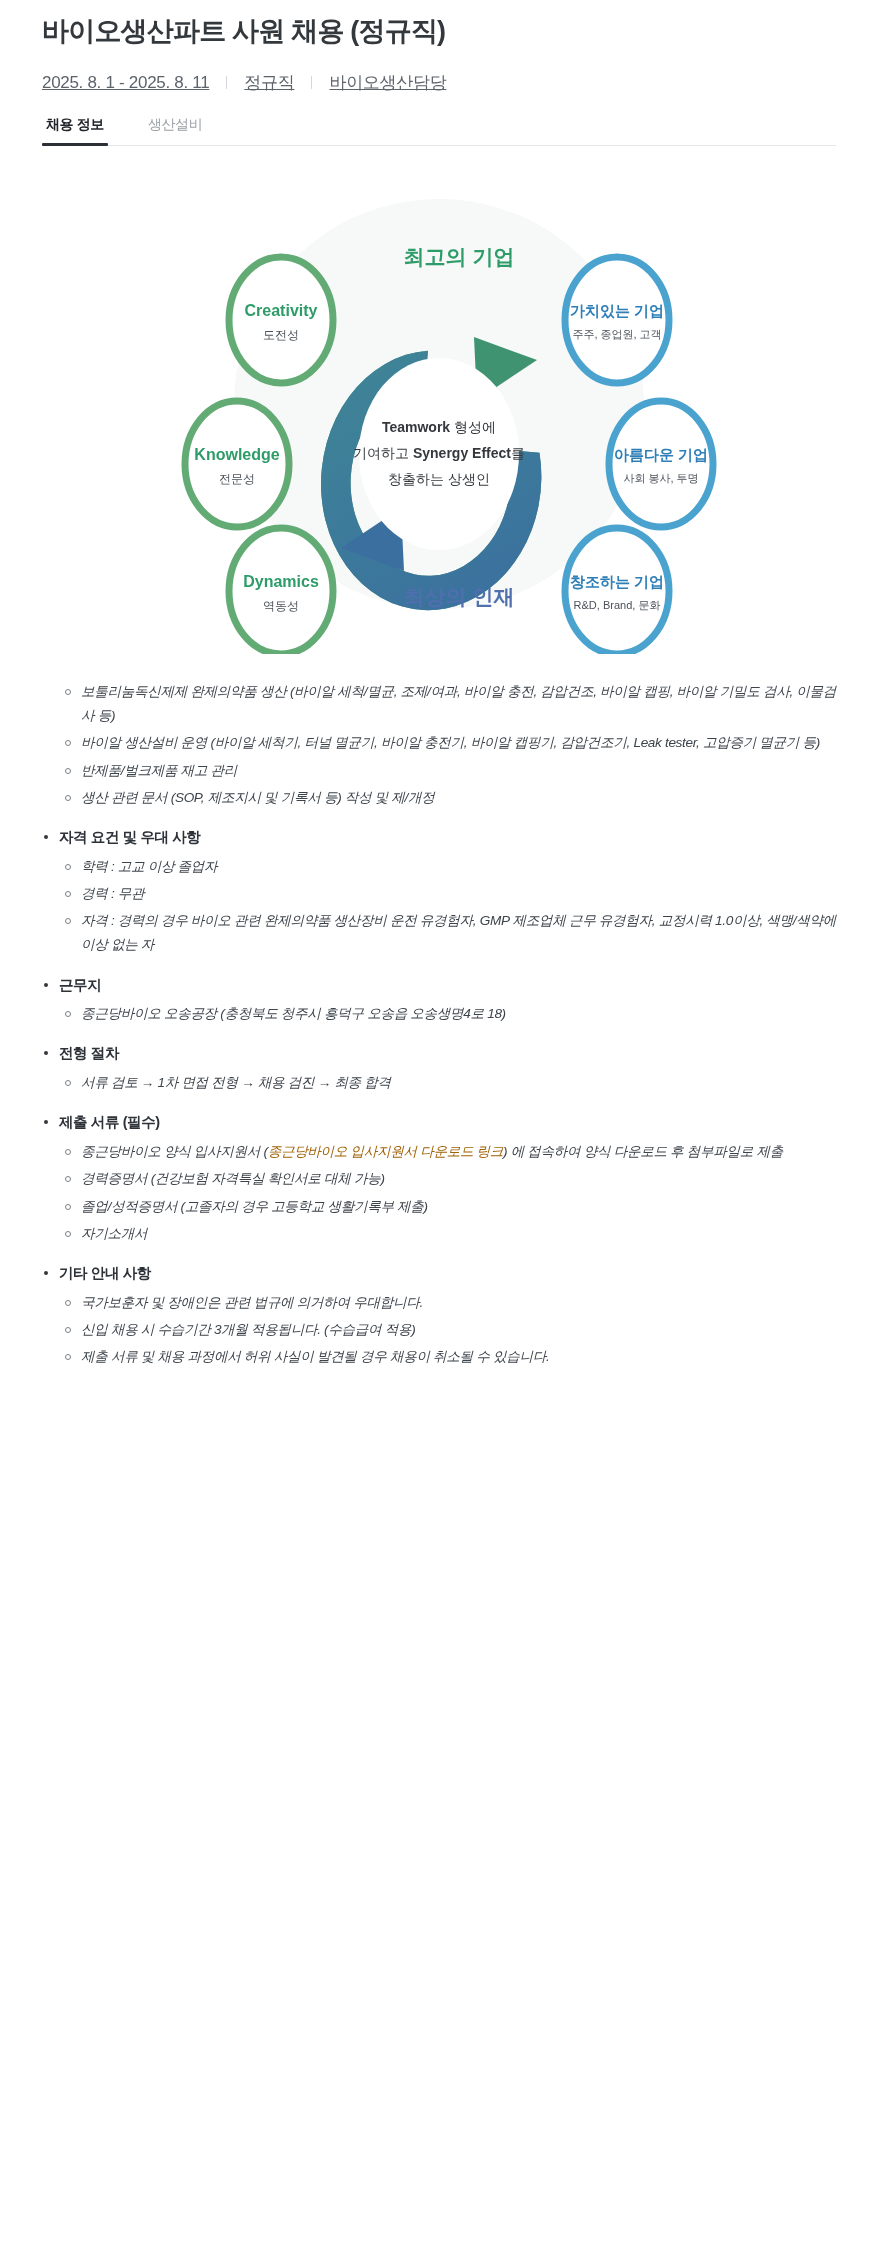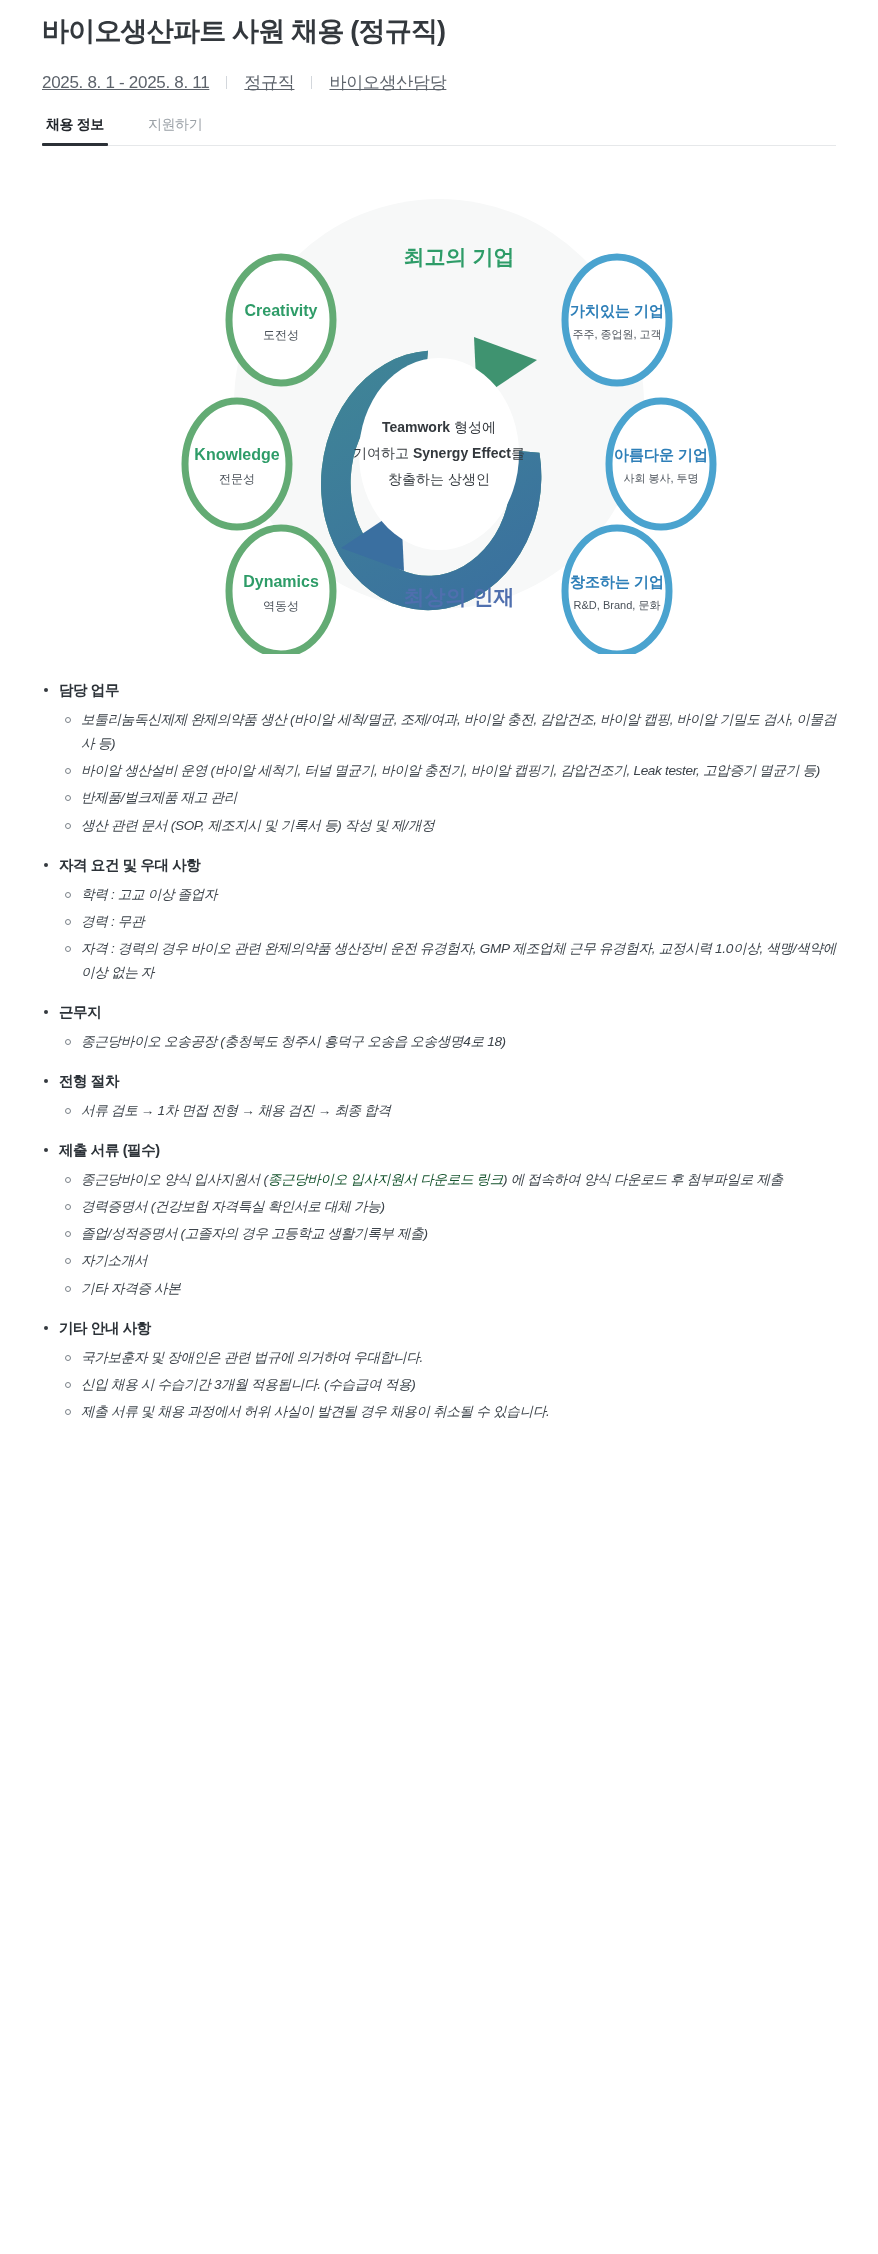--- a/index.html
+++ b/index.html
@@ -142,21 +142,21 @@
     position: absolute;
     left: 1px;
     top: 9px;
     width: 4px;
     height: 4px;
     border-radius: 50%;
     border: 1px solid #7b8289;
     background: transparent;
   }
   .inline-link {
-    color: #14532d;
+    color: #a16207;
     text-decoration: none;
     text-align: center;
   }
 </style>
 </head>
 <body>
 
 <div class="page">
 
   <h1 class="job-title">바이오생산파트 사원 채용 (정규직)</h1>
@@ -164,21 +164,21 @@
   <div class="meta-row">
     <span class="meta-item">2025. 8. 1 - 2025. 8. 11</span>
     <span class="meta-sep"></span>
     <span class="meta-item">정규직</span>
     <span class="meta-sep"></span>
     <span class="meta-item">바이오생산담당</span>
   </div>
 
   <div class="tabs">
     <button class="tab active">채용 정보</button>
-    <button class="tab">지원하기</button>
+    <button class="tab">생산설비</button>
   </div>
 
   <div class="diagram-wrap">
     <svg class="diagram-svg" viewBox="0 0 560 490" xmlns="http://www.w3.org/2000/svg">
       <defs>
         <linearGradient id="gGreen" x1="0" y1="0" x2="0.4" y2="1">
           <stop offset="0%" stop-color="#3f9370"></stop>
           <stop offset="100%" stop-color="#3f8f7a"></stop>
         </linearGradient>
         <linearGradient id="gBlue" x1="0.2" y1="0" x2="0.8" y2="1">
@@ -252,21 +252,20 @@
         <text x="458" y="423" text-anchor="middle" font-family="Liberation Sans, sans-serif" font-size="15" font-weight="700" fill="#2e7fb8">창조하는 기업</text>
         <text x="458" y="445" text-anchor="middle" font-family="Liberation Sans, sans-serif" font-size="11" fill="#4a5159">R&amp;D, Brand, 문화</text>
       </g>
     </svg>
   </div>
 
   <div class="content">
     <ul class="lv1">
 
       <li class="sec">
-        <div class="sec-head">담당 업무</div>
         <ul class="lv2">
           <li>보툴리눔독신제제 완제의약품 생산 (바이알 세척/멸균, 조제/여과, 바이알 충전, 감압건조, 바이알 캡핑, 바이알 기밀도 검사, 이물검사 등)</li>
           <li>바이알 생산설비 운영 (바이알 세척기, 터널 멸균기, 바이알 충전기, 바이알 캡핑기, 감압건조기, Leak tester, 고압증기 멸균기 등)</li>
           <li>반제품/벌크제품 재고 관리</li>
           <li>생산 관련 문서 (SOP, 제조지시 및 기록서 등) 작성 및 제/개정</li>
         </ul>
       </li>
 
       <li class="sec">
         <div class="sec-head">자격 요건 및 우대 사항</div>
@@ -291,21 +290,20 @@
         </ul>
       </li>
 
       <li class="sec">
         <div class="sec-head">제출 서류 (필수)</div>
         <ul class="lv2">
           <li><span>종근당바이오 양식 입사지원서 (</span><a class="inline-link" href="#">종근당바이오 입사지원서 다운로드 링크</a><span>) 에 접속하여 양식 다운로드 후 첨부파일로 제출</span></li>
           <li>경력증명서 (건강보험 자격특실 확인서로 대체 가능)</li>
           <li>졸업/성적증명서 (고졸자의 경우 고등학교 생활기록부 제출)</li>
           <li>자기소개서</li>
-          <li>기타 자격증 사본</li>
         </ul>
       </li>
 
       <li class="sec">
         <div class="sec-head">기타 안내 사항</div>
         <ul class="lv2">
           <li>국가보훈자 및 장애인은 관련 법규에 의거하여 우대합니다.</li>
           <li>신입 채용 시 수습기간 3개월 적용됩니다. (수습급여 적용)</li>
           <li>제출 서류 및 채용 과정에서 허위 사실이 발견될 경우 채용이 취소될 수 있습니다.</li>
         </ul>

